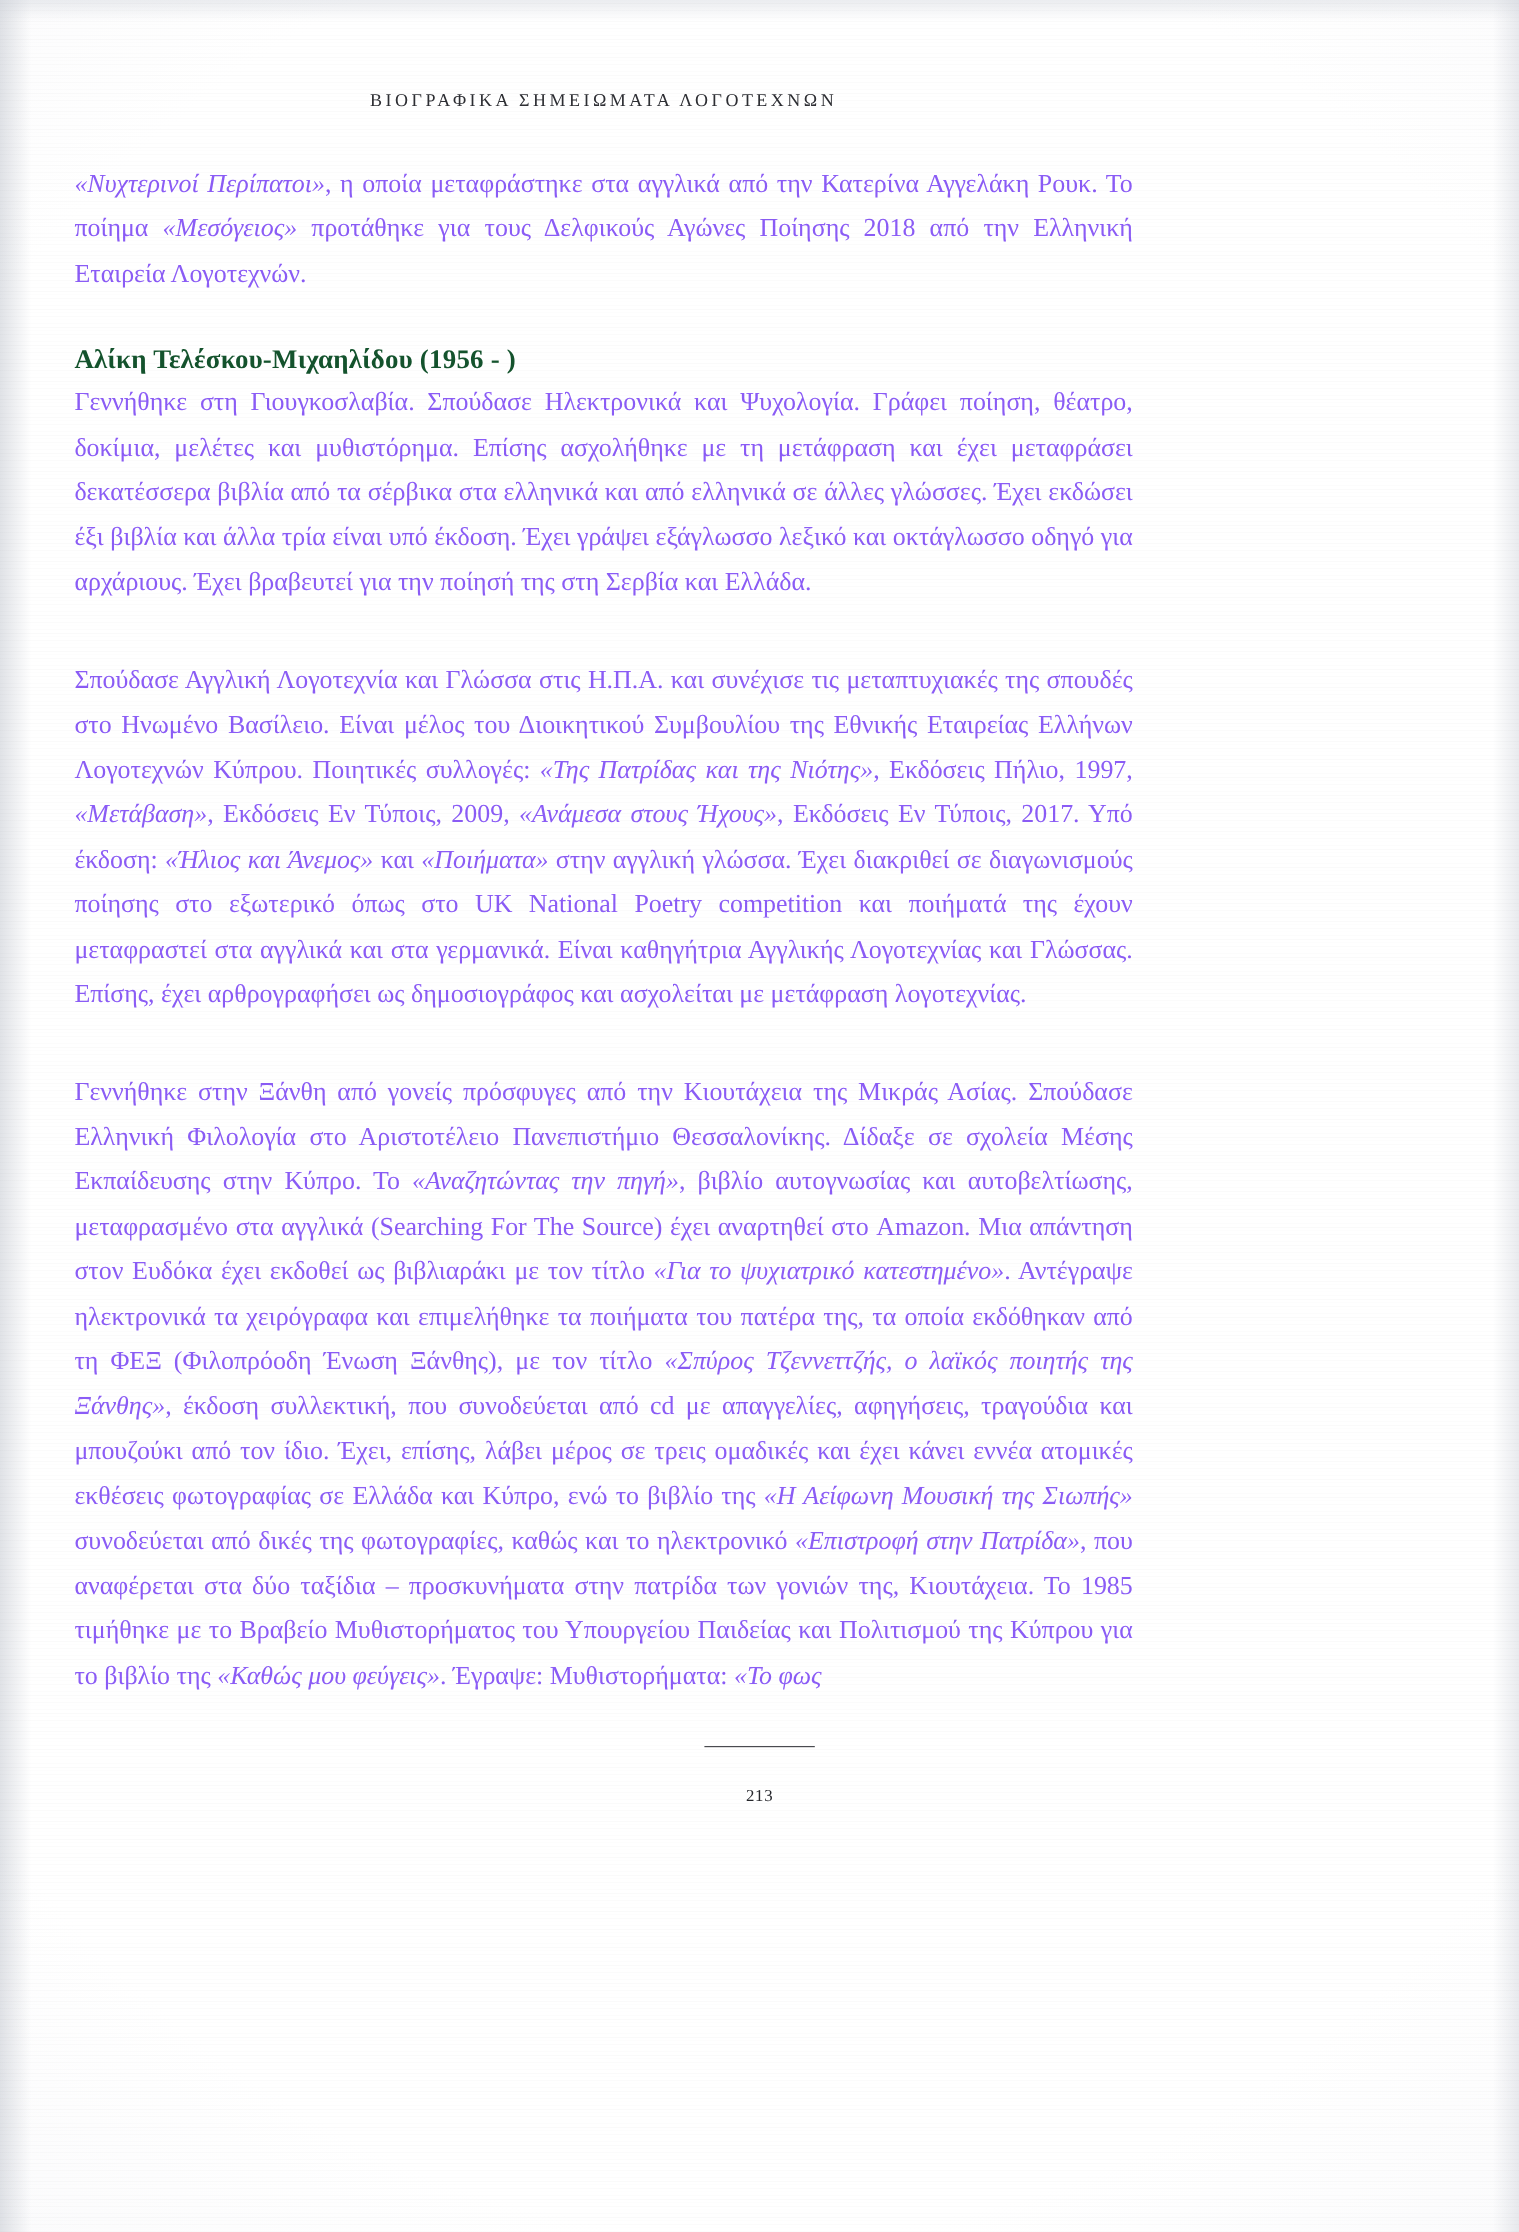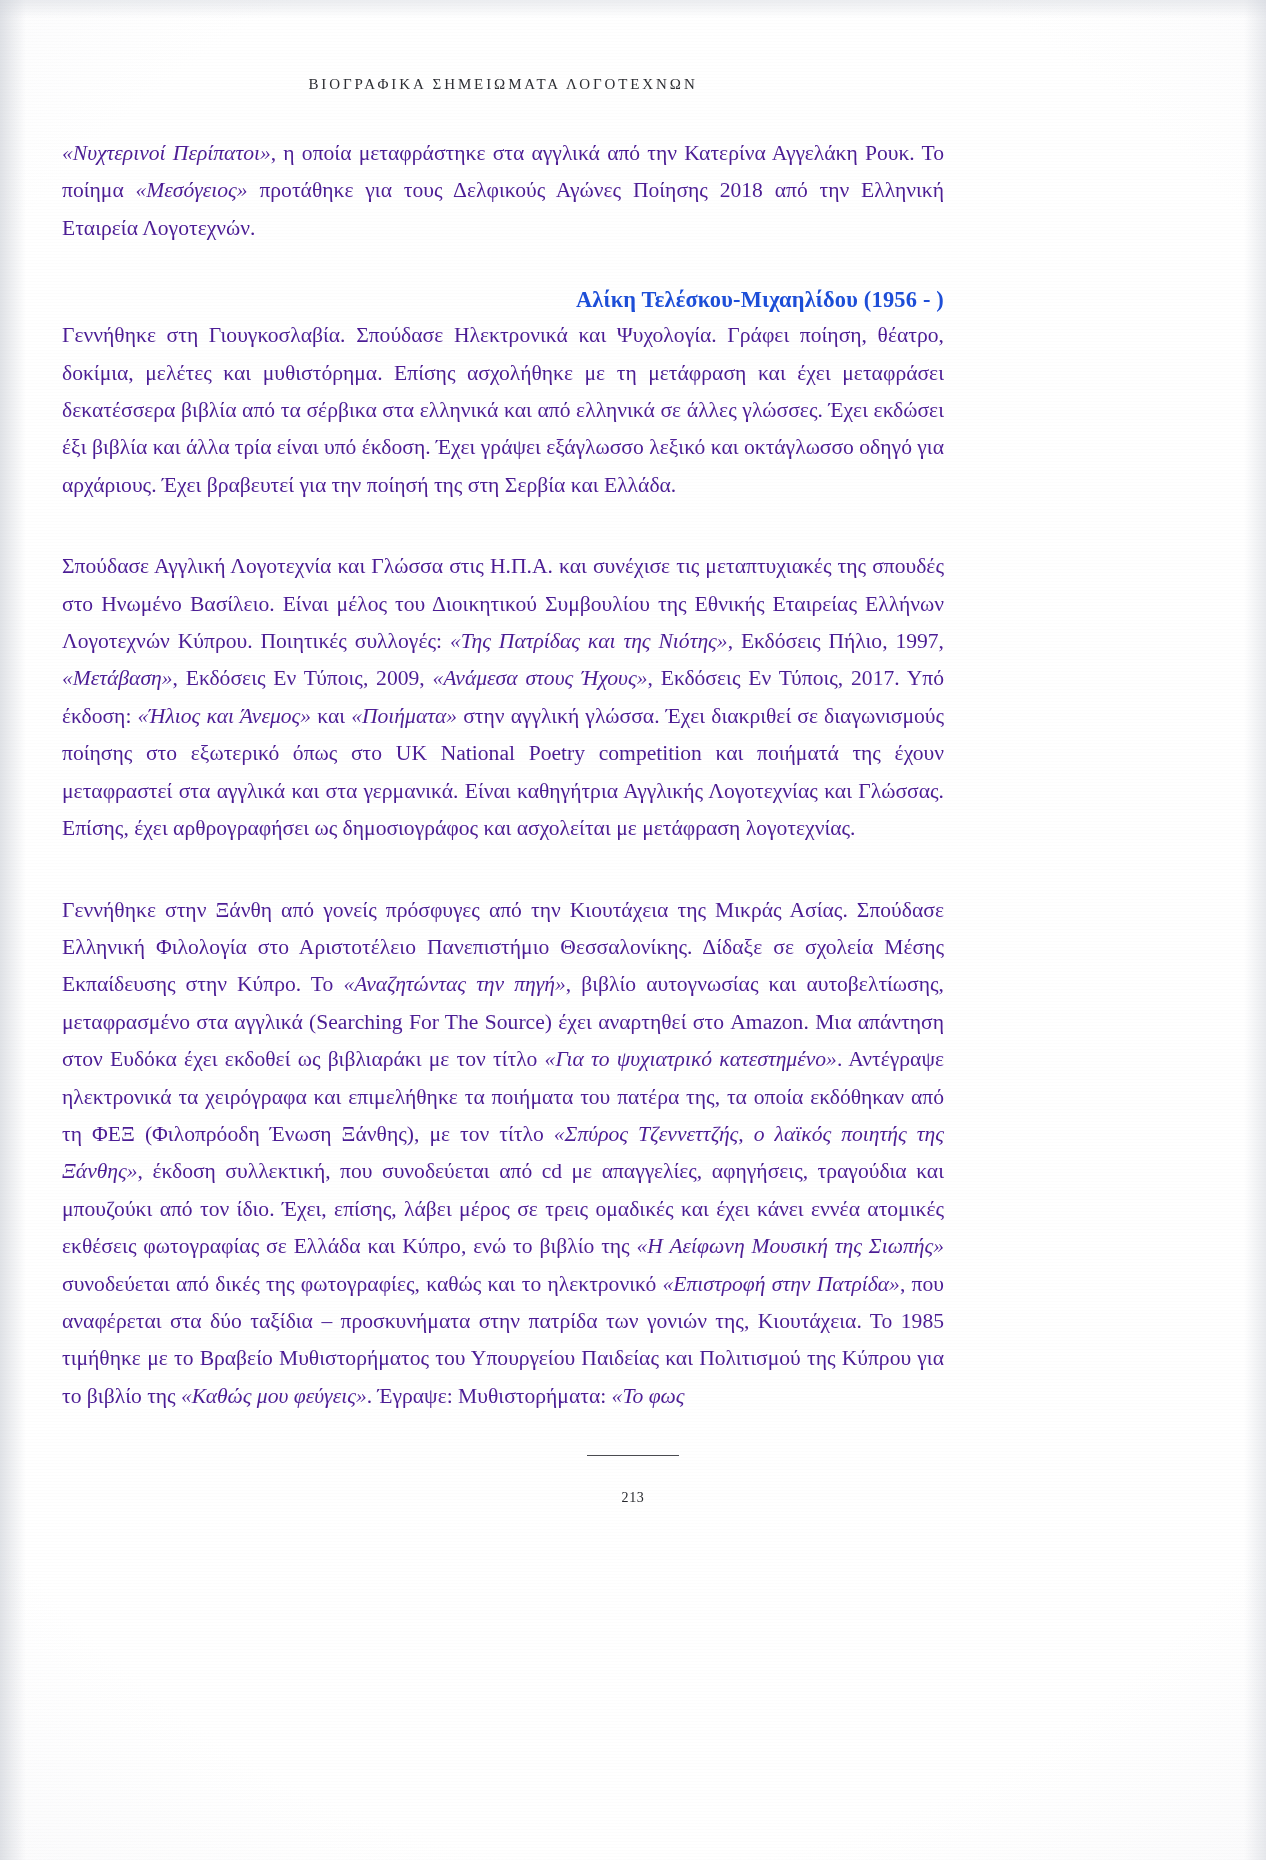--- a/index.html
+++ b/index.html
@@ -74,38 +74,37 @@
     white-space: nowrap;
   }
 
   
   .body-text {
     margin: 0;
     font-size: 21.6px;
     line-height: 37.4px;
     text-align: justify;
     text-justify: inter-word;
-    color: #4c1d95;
+    color: #8b5cf6;
     hyphens: manual;
   }
   .body-text.first-block {
     margin-top: 42px;
   }
 
   .section {
     margin-top: 0;
   }
   .section-heading {
     margin: 0;
     font-size: 22.4px;
     line-height: 34px;
     font-weight: 700;
-    color: #1d4ed8;
+    color: #14532d;
     letter-spacing: .2px;
-    text-align: right;
   }
   .gap-before-section {
     margin-top: 36px;
   }
   .gap-before-section-lg {
     margin-top: 44px;
   }
 
   i, .ital {
     font-style: italic;

